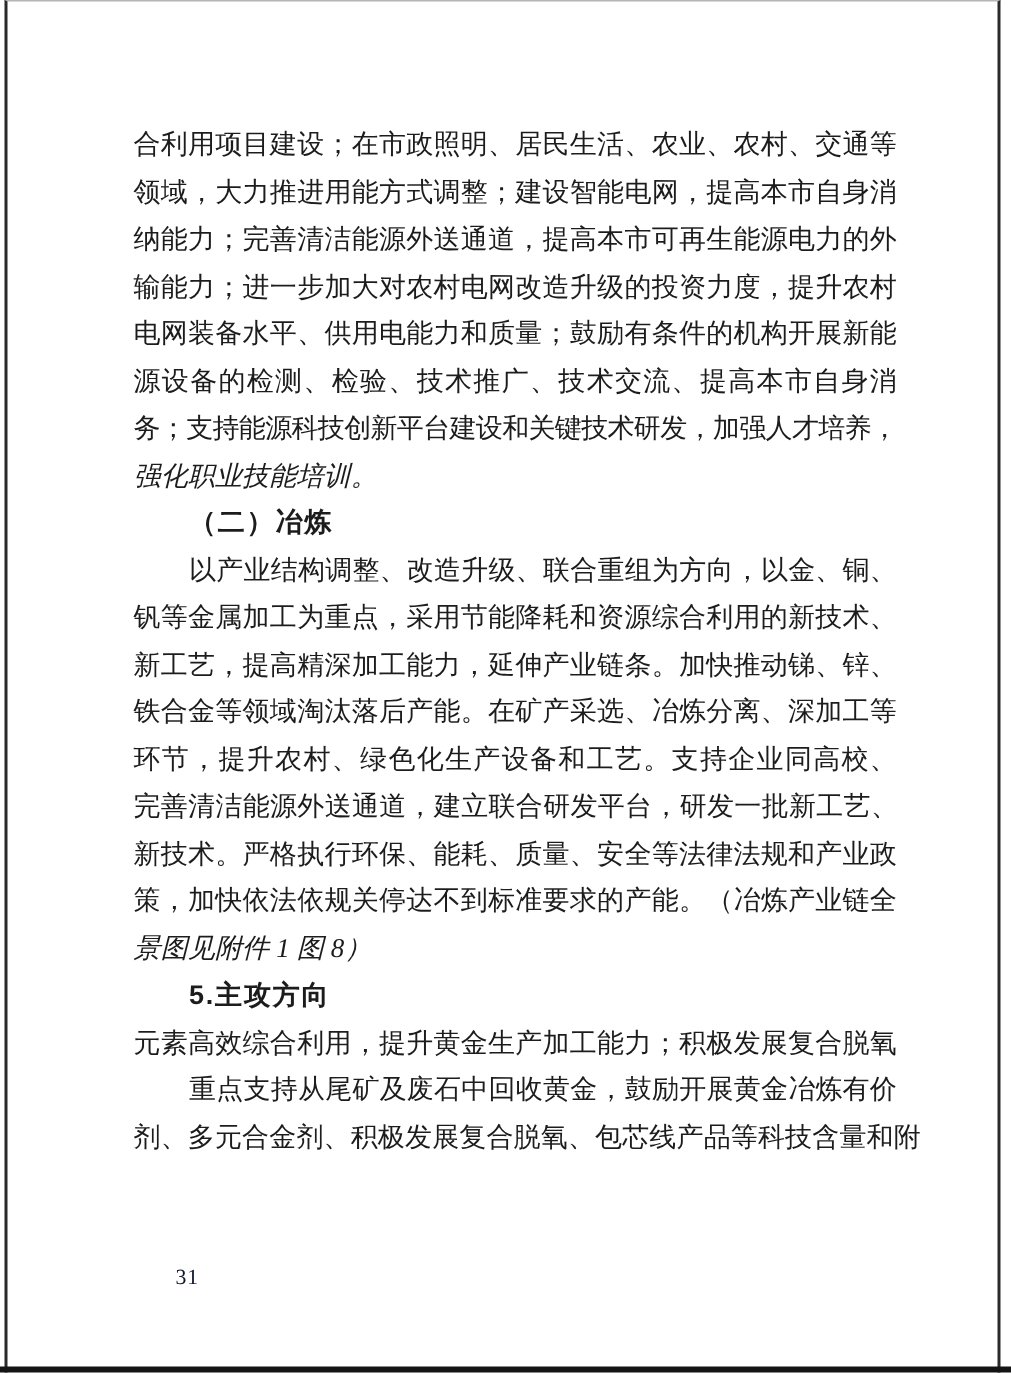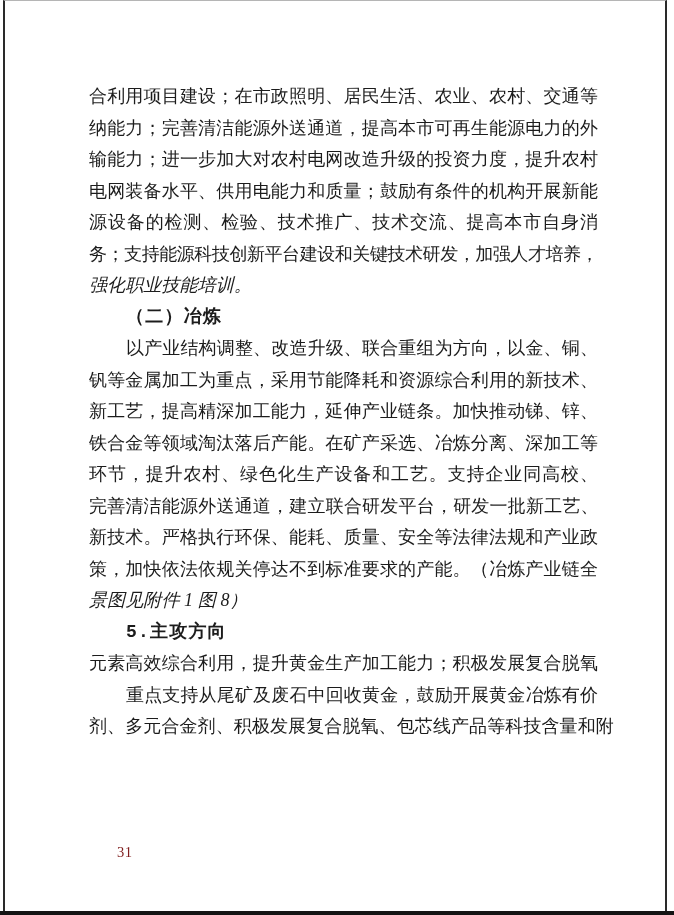--- a/index.html
+++ b/index.html
@@ -54,44 +54,45 @@
     white-space: normal;
     font-style: italic;
   }
   .ln.ind {
     text-indent: 37px;
   }
   .ln.tight {
     letter-spacing: -0.6px;
   }
   .hd {
-    font-family: Liberation Mono, monospace;
+    font-family: Liberation Sans, sans-serif;
     font-weight: bold;
     text-indent: 37px;
     letter-spacing: 1.2px;
     text-align: left;
     text-align-last: left;
   }
   .page-number {
     position: absolute;
     left: 112px;
     top: 843px;
     font-size: 14.5px;
     letter-spacing: 0.5px;
-    color: #7f1d1d;
+    color: #0f172a;
   }
 </style>
 </head>
 <body>
 
 <div class="page-frame">
 
   <div class="text-block">
 
     <div class="ln">合利用项目建设；在市政照明、居民生活、农业、农村、交通等</div>
+    <div class="ln">领域，大力推进用能方式调整；建设智能电网，提高本市自身消</div>
     <div class="ln">纳能力；完善清洁能源外送通道，提高本市可再生能源电力的外</div>
     <div class="ln">输能力；进一步加大对农村电网改造升级的投资力度，提升农村</div>
     <div class="ln">电网装备水平、供用电能力和质量；鼓励有条件的机构开展新能</div>
     <div class="ln">源设备的检测、检验、技术推广、技术交流、提高本市自身消</div>
     <div class="ln tight">务；支持能源科技创新平台建设和关键技术研发，加强人才培养，</div>
     <div class="ln end">强化职业技能培训。</div>
 
     <div class="ln hd">（二）冶炼</div>
 
     <div class="ln ind">以产业结构调整、改造升级、联合重组为方向，以金、铜、</div>

